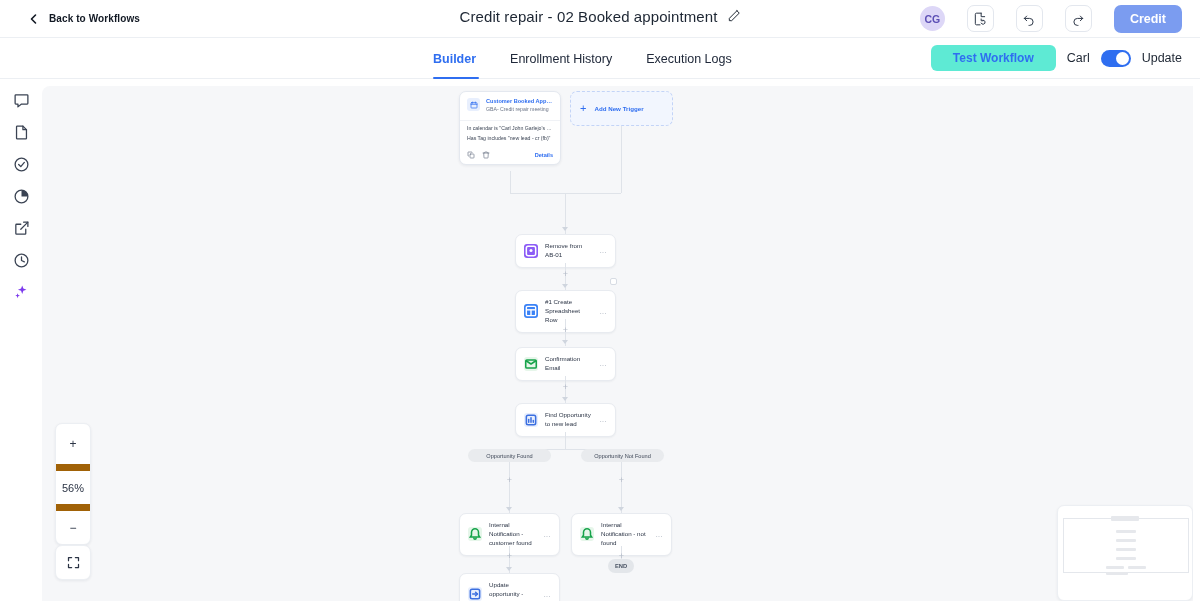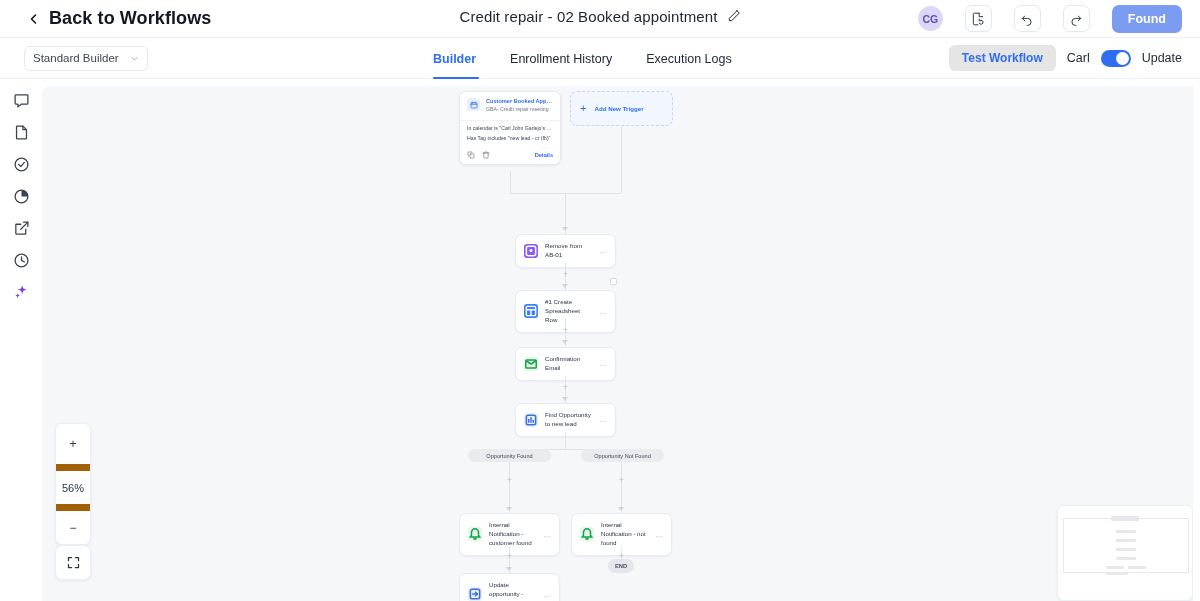--- a/index.html
+++ b/index.html
@@ -14,21 +14,21 @@
   .topbar {
     position: absolute; top: 0; left: 0; width: 1200px; height: 38px;
     display: flex; align-items: center; background: #fff;
     border-bottom: 1px solid #eceff3;
   }
   .back-btn {
     display: flex; align-items: center; gap: 9px;
     margin-left: 28px; cursor: pointer;
   }
   .back-chevron { width: 12px; height: 12px; color: #111823; }
-  .back-label { font-size: 18px; font-weight: 700; color: #111823; letter-spacing: .1px; }
+  .back-label { font-size: 10px; font-weight: 700; color: #111823; letter-spacing: .1px; }
 
   .title-wrap {
     position: absolute; left: 0; right: 0; top: 0; height: 32px;
     display: flex; align-items: center; justify-content: center; gap: 9px;
     pointer-events: none;
   }
   .title-text { font-size: 15px; color: #1d2633; letter-spacing: .1px; }
   .pencil-ico { width: 14px; height: 14px; color: #1d2633; pointer-events: auto; cursor: pointer; }
 
   .top-right {
@@ -77,22 +77,22 @@
   }
   .tab:first-child { padding-left: 0; }
   .tab.active { color: #2f6ef0; font-weight: 600; }
   .tab.active::after {
     content: ""; position: absolute; left: 0; right: 14px; bottom: 0;
     height: 2px; background: #2f6ef0; border-radius: 2px;
   }
 
   .nav-right { margin-left: auto; margin-right: 18px; display: flex; align-items: center; gap: 11px; }
   .test-btn {
-    height: 26px; padding: 0 13px; border-radius: 6px;
-    background: #e5e5e5; color: #2f6ef0; font-size: 12px; font-weight: 600;
+    height: 26px; padding: 0 22px; border-radius: 6px;
+    background: #5eead4; color: #2f6ef0; font-size: 12px; font-weight: 600;
     display: flex; align-items: center; cursor: pointer;
   }
   .draft-lbl, .publish-lbl { font-size: 12.5px; color: #1d2633; }
   .toggle {
     width: 30px; height: 17px; border-radius: 9px; background: #2f6ef0;
     position: relative; cursor: pointer;
   }
   .toggle .knob {
     position: absolute; top: 2px; right: 2px;
     width: 13px; height: 13px; border-radius: 50%; background: #fff;
@@ -261,31 +261,25 @@
           <polyline points="8 7 4 11 8 15"></polyline>
           <path d="M4 11h9a6 6 0 0 1 0 12h-1"></path>
         </svg>
     </div>
     <div class="icon-btn">
       <svg viewBox="0 0 24 24" fill="none" stroke="currentColor" stroke-width="1.7" stroke-linecap="round" stroke-linejoin="round">
           <polyline points="16 7 20 11 16 15"></polyline>
           <path d="M20 11h-9a6 6 0 0 0 0 12h1"></path>
         </svg>
     </div>
-    <div class="saved-btn">Found</div>
+    <div class="saved-btn">Credit</div>
   </div>
 </div>
 
 <div class="navbar">
-  <div class="builder-select">
-    <span>Standard Builder</span>
-    <svg class="chev" viewBox="0 0 24 24" fill="none" stroke="currentColor" stroke-width="2.4" stroke-linecap="round" stroke-linejoin="round">
-        <polyline points="5 9 12 16 19 9"></polyline>
-      </svg>
-  </div>
 
   <div class="tabs">
     <div class="tab active">
         <span>Builder</span>
       </div>
     <div class="tab">
         <span>Enrollment History</span>
       </div>
     <div class="tab">
         <span>Execution Logs</span>

